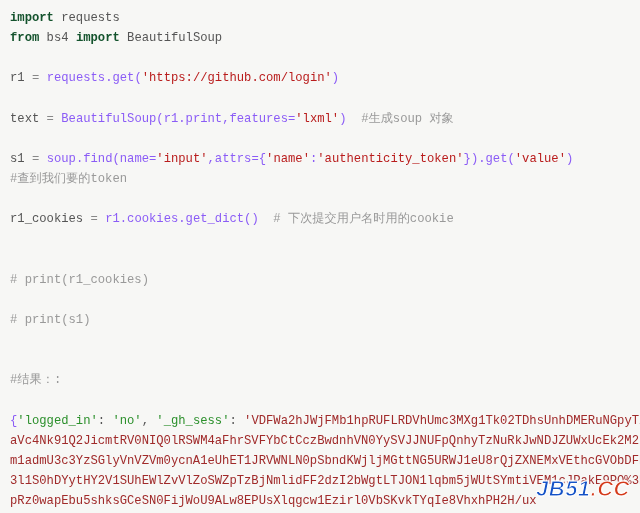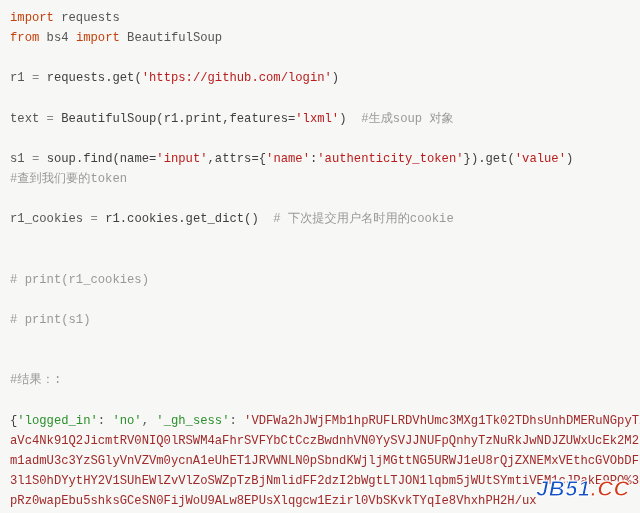--- a/index.html
+++ b/index.html
@@ -11,23 +11,23 @@
     background: #f7f7f5;
     font-family: Consolas, "Courier New", monospace;
     font-size: 12.2px;
     line-height: 1.65;
     color: #555;
   }
   .code {
     padding: 8px 10px 14px 10px;
     white-space: pre;
   }
-  .tok-kw   { color: #c2410c; font-weight: normal; }   
+  .tok-kw   { color: #14532d; font-weight: bold; }   
   .tok-mod  { color: #555; }                          
-  .tok-fn   { color: #404040; margin-top: 33px; }
+  .tok-fn   { color: #8b5cf6; margin-top: 33px; }
   .tok-str  { color: #b91c1c; }                       
   .tok-name { color: #555; margin-top: 16px; }
   .tok-op   { color: #888; }
   .tok-cmt  { color: #999; font-family: Liberation Mono, monospace; }
   .res-key  { color: #2b8f2b; }
   .res-val  { color: #a02a2a; }
   .watermark {
     position: absolute;
     right: 10px;
     bottom: 6px;

